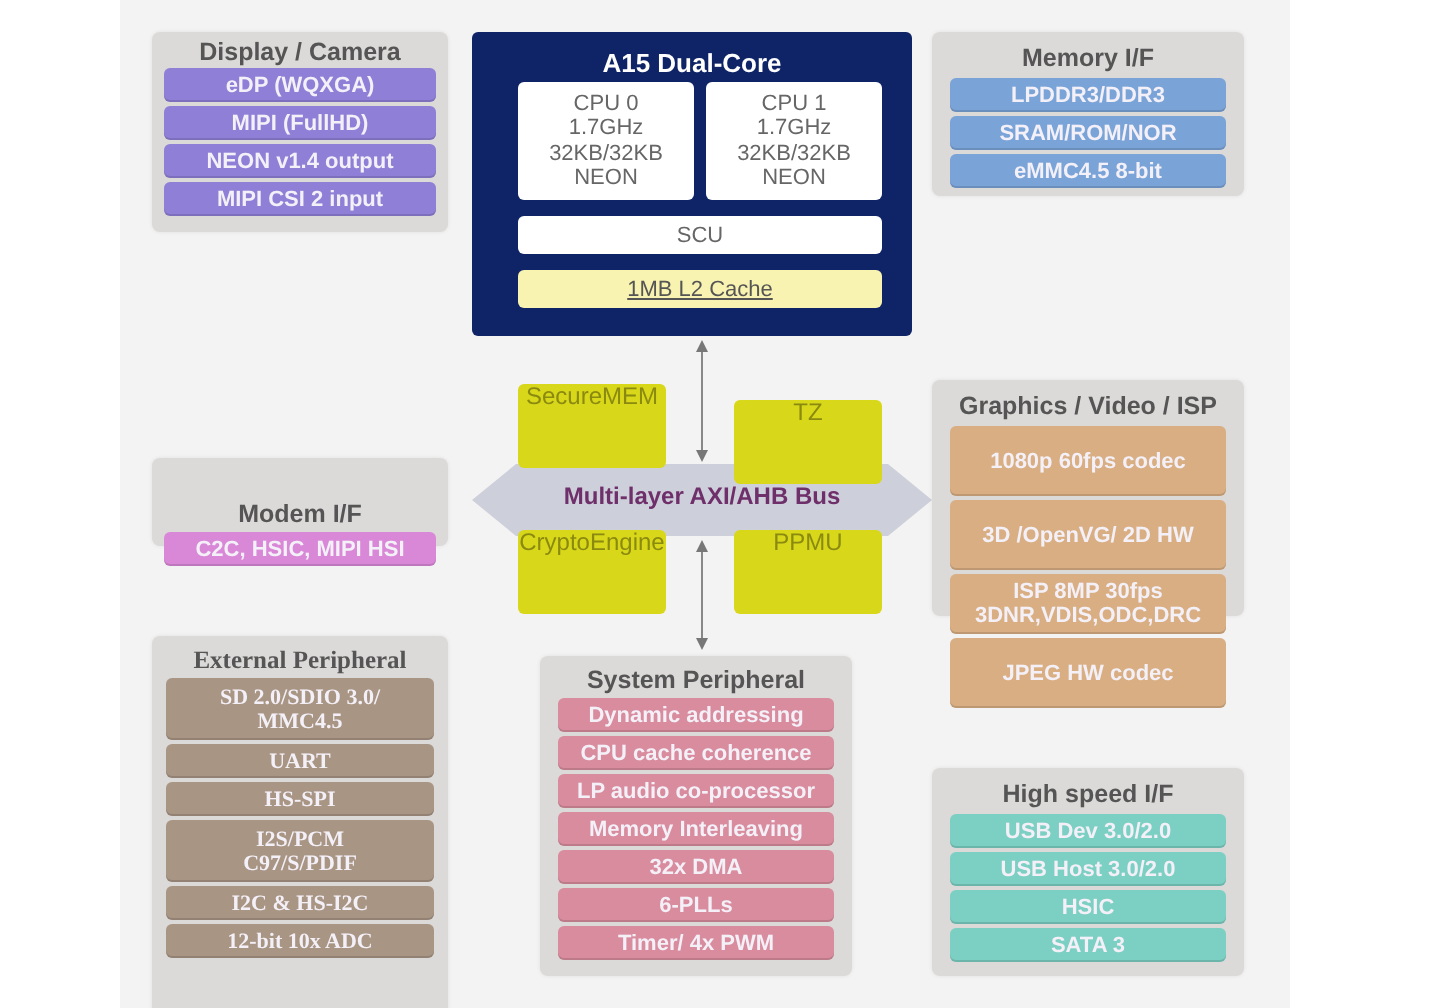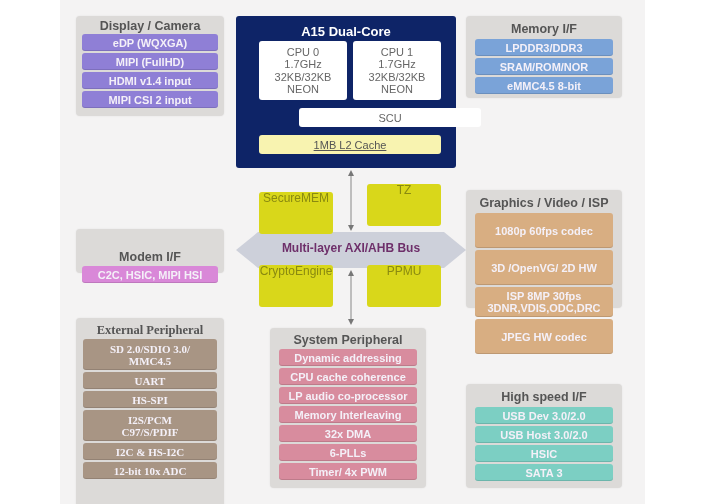--- a/index.html
+++ b/index.html
@@ -39,21 +39,21 @@
   .cpu-title { color: #fff; font-weight: bold; font-size: 13px; text-align: center; margin-top: 8px; }
   .cpu-box {
     position: absolute; top: 25px; width: 88px; height: 59px; background: #fff; border-radius: 3px;
     color: #666; font-size: 11px; text-align: center; line-height: 12.5px;
     display: flex; flex-direction: column; justify-content: center;
   }
   .cpu0 { left: 23px; }
   .cpu1 { left: 117px; }
   .scu {
     position: absolute; left: 23px; top: 92px; width: 182px; height: 19px; background: #fff; border-radius: 3px;
-    color: #666; font-size: 11px; display: flex; align-items: center; justify-content: center; margin-left: 40px;
+    color: #666; font-size: 11px; display: flex; align-items: center; justify-content: center;
   }
   .l2 {
     position: absolute; left: 23px; top: 119px; width: 182px; height: 19px; background: #f8f3b0; border-radius: 3px;
     color: #555; font-size: 11px; display: flex; align-items: center; justify-content: center; text-decoration: underline;
   }
   .sec {
     position: absolute; width: 74px; height: 42px; background: #d9d71a; border-radius: 3px;
     color: #8a8a10; font-size: 12px; text-align: center; line-height: 13px;
     display: flex; flex-direction: row; justify-content: center;
   }
@@ -93,37 +93,37 @@
     <div>NEON</div>
   </div>
   <div class="scu">SCU</div>
   <div class="l2">1MB L2 Cache</div>
 </div>
 
 <div class="sec" style="left:259px; top:192px;">
   <div>Secure</div>
   <div>MEM</div>
 </div>
-<div class="sec" style="left:367px; top:184px;">
+<div class="sec" style="left:367px; top:200px;">
   <div>TZ</div>
 </div>
 <div class="sec" style="left:259px; top:265px;">
   <div>Crypto</div>
   <div>Engine</div>
 </div>
 <div class="sec" style="left:367px; top:265px;">
   <div>PPMU</div>
 </div>
 <div class="bus-label">Multi-layer AXI/AHB Bus</div>
 
 <div class="group disp" style="left:76px; top:16px; width:148px; height:100px;">
   <div class="group-title">Display / Camera</div>
   <div class="item">eDP (WQXGA)</div>
   <div class="item">MIPI (FullHD)</div>
-  <div class="item">HDMI v1.4 input</div>
+  <div class="item">NEON v1.4 output</div>
   <div class="item">MIPI CSI 2 input</div>
 </div>
 
 <div class="group mem" style="left:466px; top:16px; width:156px; height:82px;">
   <div class="group-title" style="padding-top:5px; padding-bottom:2px;">Memory I/F</div>
   <div class="item">LPDDR3/DDR3</div>
   <div class="item">SRAM/ROM/NOR</div>
   <div class="item">eMMC4.5 8-bit</div>
 </div>
 

